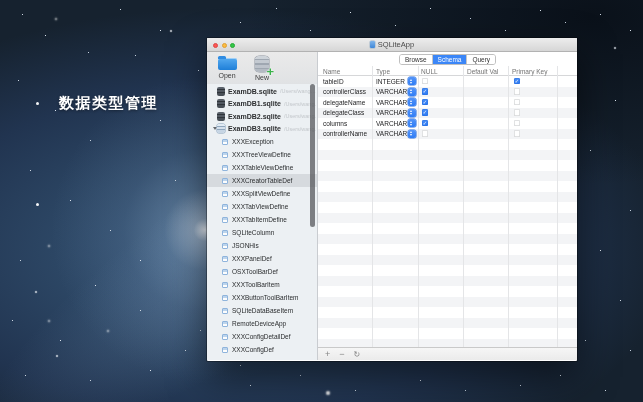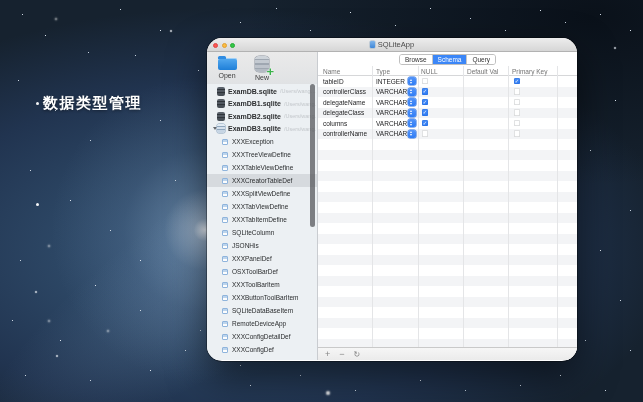--- a/index.html
+++ b/index.html
@@ -24,26 +24,26 @@
     185px 350px #cdd7e2, 250px 385px #dbe4ee, 300px 375px #c4d0dd, 355px 390px #cdd7e2, 420px 380px #dbe4ee,
     465px 390px #c4d0dd, 520px 385px #cdd7e2, 560px 375px #dbe4ee, 605px 390px #cdd7e2, 585px 340px #c4d0dd,
     620px 300px #cdd7e2, 600px 250px #dbe4ee, 630px 210px #c4d0dd, 590px 150px #cdd7e2, 615px 100px #dbe4ee,
     160px 120px #c4d0dd, 175px 180px #cdd7e2, 140px 260px #dbe4ee, 200px 330px #cdd7e2, 240px 365px #dbe4ee,
     630px 350px #c4d0dd, 12px 320px #cdd7e2, 45px 35px #dbe4ee, 135px 55px #c4d0dd, 520px 45px #cdd7e2; }
   .stars2 { width:2px; height:2px; border-radius:50%; background:transparent; box-shadow:
     55px 18px 2px 0 #fff, 48px 245px 2px 0 #fff, 35px 291px 1px 0 #f2f6fa, 48px 320px 2px 0 #fff,
     56px 355px 1px 0 #f2f6fa, 107px 330px 2px 0 #fff, 327px 392px 2px 1px #fff, 614px 47px 1px 0 #e8eef5,
     170px 30px 1px 0 #f2f6fa; }
 
-  .bullet-line { position:absolute; left:36px; display:flex; align-items:center; gap:4px;
+  .bullet-line { position:absolute; left:36px; display:flex; align-items:center; gap:20px;
     color:#fff; font-weight:700; font-size:15px; letter-spacing:1.5px; text-shadow:0 1px 3px rgba(0,0,0,.45); }
   .bullet-line .dot { width:3px; height:3px; border-radius:50%; background:#fff; opacity:.95; flex:0 0 auto; }
   .bl1 { top:94px; } .bl2 { top:146px; } .bl3 { top:203px; }
 
-  .window { position:absolute; left:207px; top:38px; width:370px; height:323px; border-radius:15px; overflow:hidden;
+  .window { position:absolute; left:207px; top:38px; width:370px; height:323px; border-radius:1px; overflow:hidden;
     background:#fff; box-shadow:0 0 0 1px rgba(0,0,0,.3), 0 16px 38px rgba(0,0,0,.55); }
   .titlebar { height:14px; background:linear-gradient(#ededed,#d6d6d6); border-bottom:1px solid #b2b2b2; position:relative; }
   .lights { position:absolute; left:6px; top:4.5px; display:flex; gap:3.5px; }
   .light { width:5px; height:5px; border-radius:50%; }
   .light.red { background:#fc5753; border:.5px solid #df4744; }
   .light.yellow { background:#fdbc40; border:.5px solid #de9f34; }
   .light.green { background:#33c748; border:.5px solid #27aa35; }
   .title-wrap { position:absolute; left:0; right:0; top:0; bottom:1px; display:flex; align-items:center; justify-content:center; gap:3px; }
   .app-ic { width:5px; height:7px; border-radius:1px; background:linear-gradient(#7fb4ea,#3f87d8); box-shadow:0 0 0 .5px #9db4c8; }
   .title-text { font-size:7.5px; color:#4a4a4a; }

